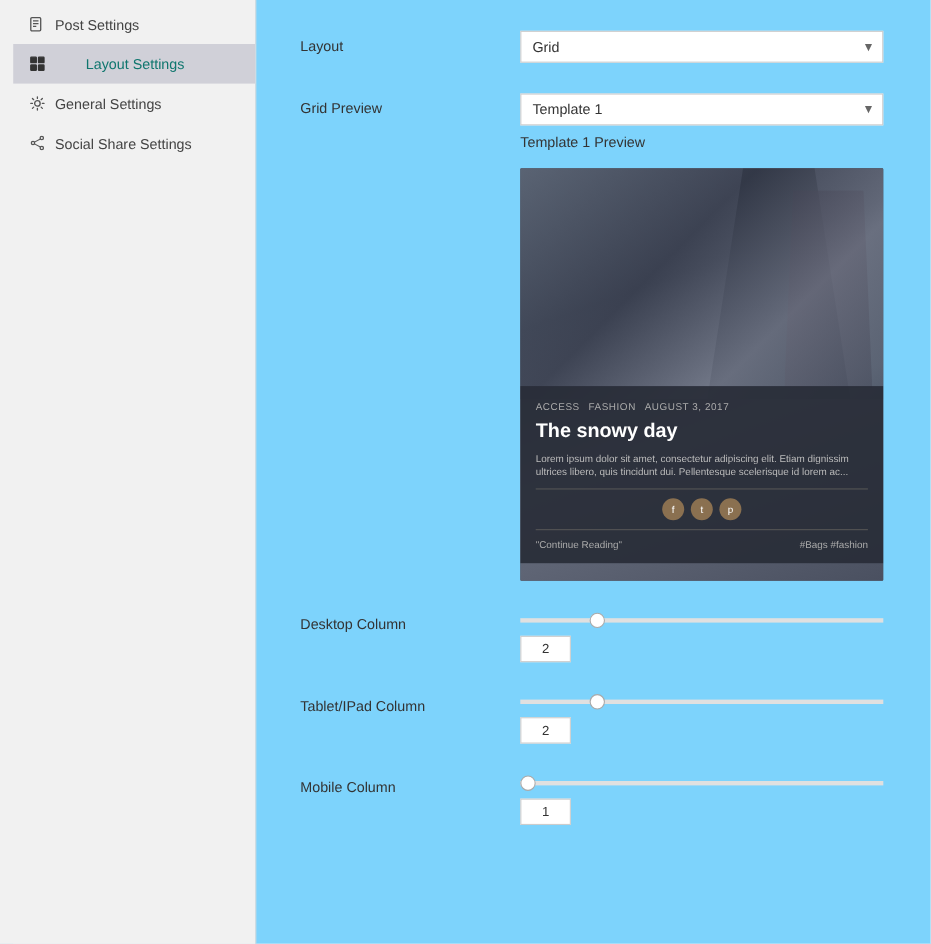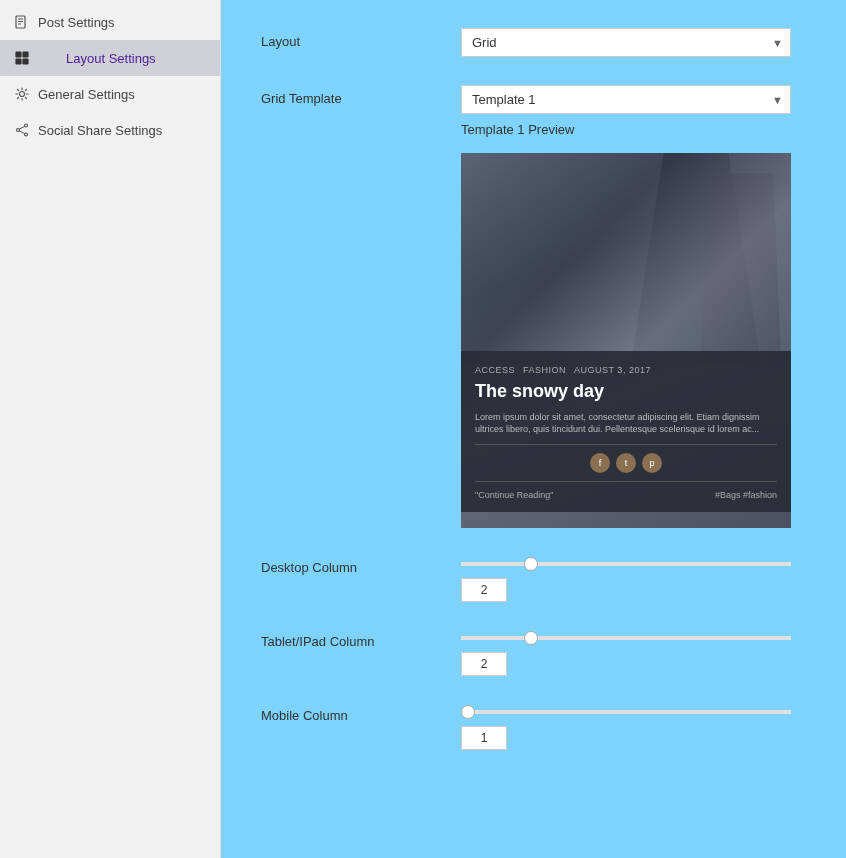--- a/index.html
+++ b/index.html
@@ -9,40 +9,41 @@
       background: #f1f1f1;
       color: #333;
       width: 846px;
       min-height: 858px;
     }
     .app-wrapper {
       display: flex;
       width: 846px;
       min-height: 858px;
       background: #f1f1f1;
+      padding-left: 12px;
     }
     
     .sidebar {
       width: 220px;
       background: #f1f1f1;
       flex-shrink: 0;
       padding-top: 4px;
     }
     .sidebar-item {
       display: flex;
       align-items: center;
       padding: 10px 14px;
       cursor: pointer;
       color: #444;
       font-size: 13px;
       gap: 8px;
     }
     .sidebar-item.active {
       background: #d0d0d8;
-      color: #4c1d95;
+      color: #0f766e;
       font-weight: 500;
       gap: 36px;
     }
     .sidebar-icon {
       width: 16px;
       height: 16px;
       display: inline-flex;
       align-items: center;
       justify-content: center;
       flex-shrink: 0;
@@ -292,21 +293,21 @@
             <option>Grid</option>
             <option>List</option>
             <option>Masonry</option>
           </select>
           <span class="select-arrow">▼</span>
         </div>
       </div>
     </div>
 
     <div class="field-row">
-      <label class="field-label">Grid Template</label>
+      <label class="field-label">Grid Preview</label>
       <div class="field-control">
         <div class="select-wrapper">
           <select>
             <option>Template 1</option>
             <option>Template 2</option>
             <option>Template 3</option>
           </select>
           <span class="select-arrow">▼</span>
         </div>
         <div class="preview-label">Template 1 Preview</div>

